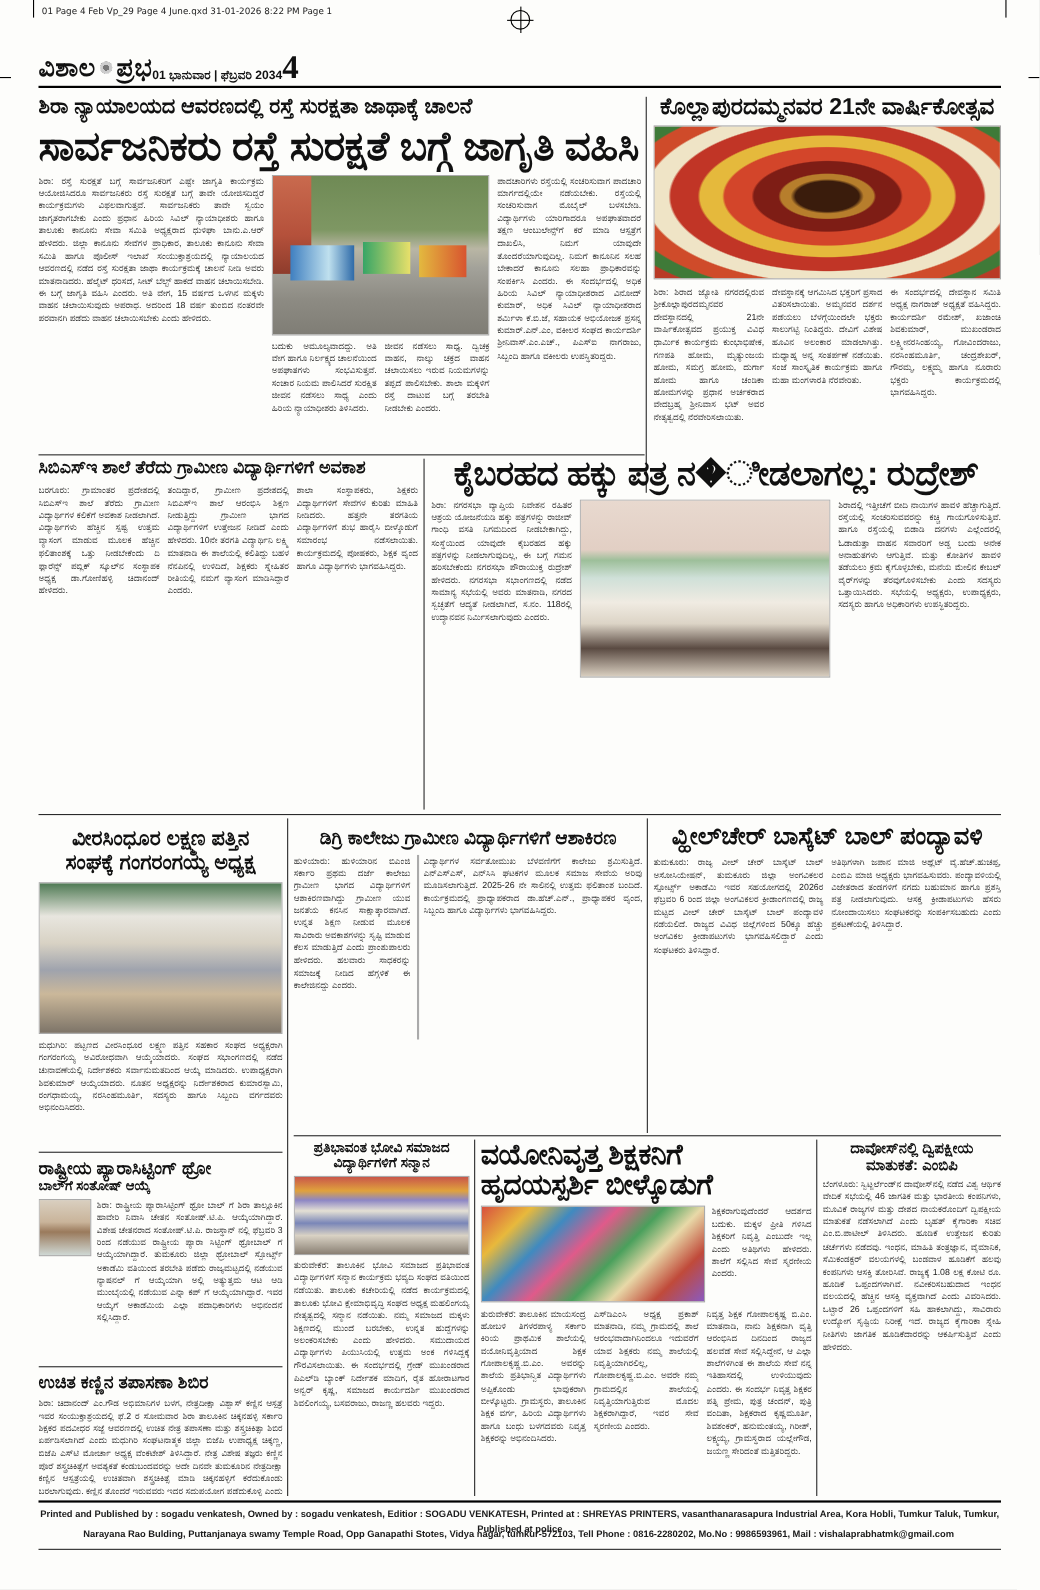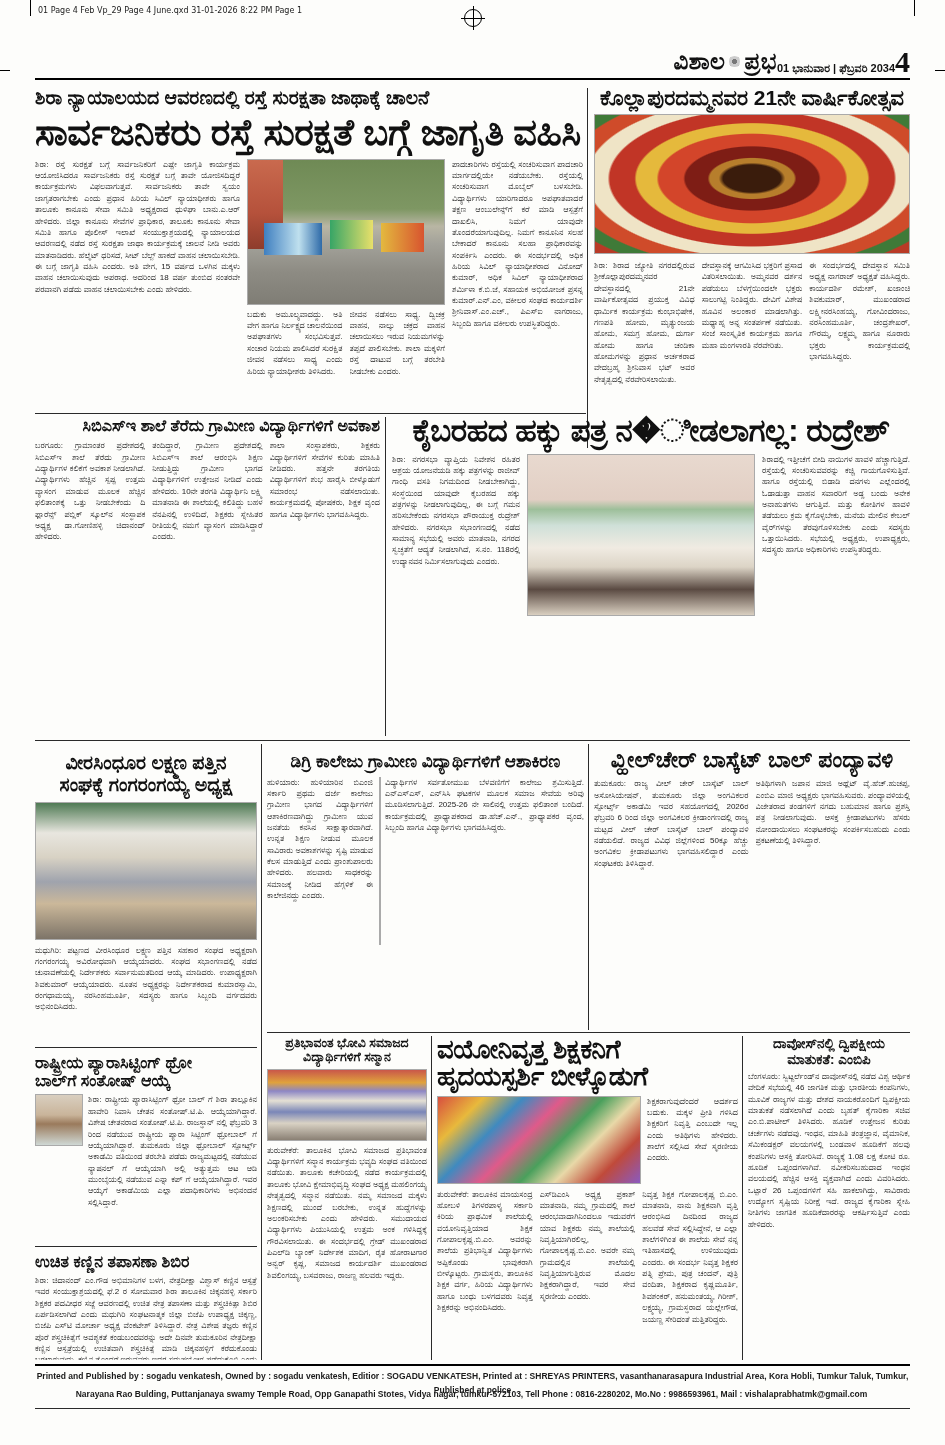--- a/index.html
+++ b/index.html
@@ -6,21 +6,21 @@
   .page{position:relative;width:945px;height:1445px;margin:0 auto;background:#fdfdfb;
         font-family:"Liberation Sans","DejaVu Sans",sans-serif;color:#111;}
   .abs{position:absolute;}
   .slug{font-size:8px;color:#222;white-space:nowrap;font-family:"DejaVu Sans",sans-serif;}
   .cropV{width:1px;background:#000;}
   .cropH{height:1px;background:#000;}
   .reg{width:16px;height:16px;border:1px solid #000;border-radius:50%;}
   .reg:before,.reg:after{content:"";position:absolute;background:#000;}
   .reg:before{left:50%;top:-4px;width:1px;height:24px;}
   .reg:after{top:50%;left:-4px;height:1px;width:24px;}
-  .mast{display:flex;align-items:flex-end;justify-content:flex-end;border-bottom:2.5px solid #000;padding-bottom:3px;}
+  .mast{display:flex;align-items:flex-end;justify-content:flex-start;border-bottom:2.5px solid #000;padding-bottom:3px;}
   .mast .logo{font-size:23px;font-weight:bold;letter-spacing:.5px;display:flex;align-items:center;gap:4px;}
   .emb{width:11px;height:11px;border-radius:50%;background:radial-gradient(circle,#777 0 35%,#ccc 36% 70%,#666 71%);display:inline-block;}
   .mast .date{font-size:11px;font-weight:bold;}
   .mast .pnum{font-size:30px;font-weight:bold;line-height:.9;font-family:"Liberation Serif",serif;}
   .art{position:absolute;overflow:hidden;}
   .kick{font-weight:bold;font-size:19px;line-height:1.1;white-space:nowrap;}
   .h1{font-weight:bold;font-size:37px;line-height:1.05;letter-spacing:-.5px;white-space:nowrap;}
   .h2{font-weight:bold;font-size:21px;line-height:1.1;white-space:nowrap;}
   .h3{font-weight:bold;font-size:17px;line-height:1.15;}
   .bt{font-size:8px;line-height:1.42;text-align:justify;color:#1c1c1c;overflow:hidden;}
@@ -97,21 +97,21 @@
     <div class="cols" style="height:182px;">
       <div class="col bt">ಶಿರಾ: ಶಿರಾದ ಜ್ಯೋತಿ ನಗರದಲ್ಲಿರುವ ಶ್ರೀಕೊಲ್ಲಾಪುರದಮ್ಮನವರ ದೇವಸ್ಥಾನದಲ್ಲಿ 21ನೇ ವಾರ್ಷಿಕೋತ್ಸವದ ಪ್ರಯುಕ್ತ ವಿವಿಧ ಧಾರ್ಮಿಕ ಕಾರ್ಯಕ್ರಮ ಕುಂಭಾಭಿಷೇಕ, ಗಣಪತಿ ಹೋಮ, ಮೃತ್ಯುಂಜಯ ಹೋಮ, ಸಮಗ್ರ ಹೋಮ, ದುರ್ಗಾ ಹೋಮ ಹಾಗೂ ಚಂಡಿಕಾ ಹೋಮಗಳನ್ನು ಪ್ರಧಾನ ಅರ್ಚಕರಾದ ವೇದಬ್ರಹ್ಮ ಶ್ರೀನಿವಾಸ ಭಟ್ ಅವರ ನೇತೃತ್ವದಲ್ಲಿ ನೆರವೇರಿಸಲಾಯಿತು.</div>
       <div class="col bt">ದೇವಸ್ಥಾನಕ್ಕೆ ಆಗಮಿಸಿದ ಭಕ್ತರಿಗೆ ಪ್ರಸಾದ ವಿತರಿಸಲಾಯಿತು. ಅಮ್ಮನವರ ದರ್ಶನ ಪಡೆಯಲು ಬೆಳಗ್ಗೆಯಿಂದಲೇ ಭಕ್ತರು ಸಾಲುಗಟ್ಟಿ ನಿಂತಿದ್ದರು. ದೇವಿಗೆ ವಿಶೇಷ ಹೂವಿನ ಅಲಂಕಾರ ಮಾಡಲಾಗಿತ್ತು. ಮಧ್ಯಾಹ್ನ ಅನ್ನ ಸಂತರ್ಪಣೆ ನಡೆಯಿತು. ಸಂಜೆ ಸಾಂಸ್ಕೃತಿಕ ಕಾರ್ಯಕ್ರಮ ಹಾಗೂ ಮಹಾ ಮಂಗಳಾರತಿ ನೆರವೇರಿತು.</div>
       <div class="col bt">ಈ ಸಂದರ್ಭದಲ್ಲಿ ದೇವಸ್ಥಾನ ಸಮಿತಿ ಅಧ್ಯಕ್ಷ ನಾಗರಾಜ್ ಅಧ್ಯಕ್ಷತೆ ವಹಿಸಿದ್ದರು. ಕಾರ್ಯದರ್ಶಿ ರಮೇಶ್, ಖಜಾಂಚಿ ಶಿವಕುಮಾರ್, ಮುಖಂಡರಾದ ಲಕ್ಷ್ಮೀನರಸಿಂಹಯ್ಯ, ಗೋವಿಂದರಾಜು, ನರಸಿಂಹಮೂರ್ತಿ, ಚಂದ್ರಶೇಖರ್, ಗೌರಮ್ಮ, ಲಕ್ಷ್ಮಮ್ಮ ಹಾಗೂ ನೂರಾರು ಭಕ್ತರು ಕಾರ್ಯಕ್ರಮದಲ್ಲಿ ಭಾಗವಹಿಸಿದ್ದರು.</div>
     </div>
   </div>
 
   <div class="abs hrule" style="left:35px;top:413px;width:551px;"></div>
 
   <div class="art" style="left:35px;top:417px;width:345px;height:319px;">
-    <div class="h3" style="text-align:right;font-size:16px;">ಸಿಬಿಎಸ್ಇ ಶಾಲೆ ತೆರೆದು ಗ್ರಾಮೀಣ ವಿದ್ಯಾರ್ಥಿಗಳಿಗೆ ಅವಕಾಶ</div>
+    <div class="h3" style="text-align:left;font-size:16px;">ಸಿಬಿಎಸ್ಇ ಶಾಲೆ ತೆರೆದು ಗ್ರಾಮೀಣ ವಿದ್ಯಾರ್ಥಿಗಳಿಗೆ ಅವಕಾಶ</div>
     <div class="cols" style="height:100px;margin-top:5px;">
       <div class="col bt">ಬರಗೂರು: ಗ್ರಾಮಾಂತರ ಪ್ರದೇಶದಲ್ಲಿ ಸಿಬಿಎಸ್ಇ ಶಾಲೆ ತೆರೆದು ಗ್ರಾಮೀಣ ವಿದ್ಯಾರ್ಥಿಗಳ ಕಲಿಕೆಗೆ ಅವಕಾಶ ನೀಡಲಾಗಿದೆ. ವಿದ್ಯಾರ್ಥಿಗಳು ಹೆಚ್ಚಿನ ಸ್ಪಷ್ಟ ಉತ್ತಮ ವ್ಯಾಸಂಗ ಮಾಡುವ ಮೂಲಕ ಹೆಚ್ಚಿನ ಫಲಿತಾಂಶಕ್ಕೆ ಒತ್ತು ನೀಡಬೇಕೆಂದು ದಿ ಫ್ಲಾರೆನ್ಸ್ ಪಬ್ಲಿಕ್ ಸ್ಕೂಲ್‌ನ ಸಂಸ್ಥಾಪಕ ಅಧ್ಯಕ್ಷ ಡಾ.ಗೋಣಿಹಳ್ಳಿ ಚಿದಾನಂದ್ ಹೇಳಿದರು.</div>
       <div class="col bt">ತಂದಿದ್ದಾರೆ, ಗ್ರಾಮೀಣ ಪ್ರದೇಶದಲ್ಲಿ ಸಿಬಿಎಸ್ಇ ಶಾಲೆ ಆರಂಭಿಸಿ ಶಿಕ್ಷಣ ನೀಡುತ್ತಿದ್ದು ಗ್ರಾಮೀಣ ಭಾಗದ ವಿದ್ಯಾರ್ಥಿಗಳಿಗೆ ಉತ್ತೇಜನ ನೀಡಿದೆ ಎಂದು ಹೇಳಿದರು. 10ನೇ ತರಗತಿ ವಿದ್ಯಾರ್ಥಿನಿ ಲಕ್ಷ್ಮಿ ಮಾತನಾಡಿ ಈ ಶಾಲೆಯಲ್ಲಿ ಕಲಿತಿದ್ದು ಬಹಳ ನೆನಪಿನಲ್ಲಿ ಉಳಿದಿದೆ, ಶಿಕ್ಷಕರು ಸ್ನೇಹಿತರ ರೀತಿಯಲ್ಲಿ ನಮಗೆ ವ್ಯಾಸಂಗ ಮಾಡಿಸಿದ್ದಾರೆ ಎಂದರು.</div>
       <div class="col bt">ಶಾಲಾ ಸಂಸ್ಥಾಪಕರು, ಶಿಕ್ಷಕರು ವಿದ್ಯಾರ್ಥಿಗಳಿಗೆ ಸೇವೆಗಳ ಕುರಿತು ಮಾಹಿತಿ ನೀಡಿದರು. ಹತ್ತನೇ ತರಗತಿಯ ವಿದ್ಯಾರ್ಥಿಗಳಿಗೆ ಶುಭ ಹಾರೈಸಿ ಬೀಳ್ಕೊಡುಗೆ ಸಮಾರಂಭ ನಡೆಸಲಾಯಿತು. ಕಾರ್ಯಕ್ರಮದಲ್ಲಿ ಪೋಷಕರು, ಶಿಕ್ಷಕ ವೃಂದ ಹಾಗೂ ವಿದ್ಯಾರ್ಥಿಗಳು ಭಾಗವಹಿಸಿದ್ದರು.</div>
     </div>
   </div>
 
   <div class="abs vd" style="left:385px;top:417px;height:319px;"></div>
 
   <div class="art" style="left:392px;top:415px;width:518px;height:321px;">
@@ -130,21 +130,21 @@
   <div class="art" style="left:35px;top:744px;width:222px;height:616px;">
     <div>
       <div class="h3" style="font-size:19px;text-align:center;margin-top:8px;">ವೀರಸಿಂಧೂರ ಲಕ್ಷ್ಮಣ ಪತ್ತಿನ</div>
       <div class="h3" style="font-size:19px;text-align:center;">ಸಂಘಕ್ಕೆ ಗಂಗರಂಗಯ್ಯ ಅಧ್ಯಕ್ಷ</div>
       <div class="ph f-veera" style="height:138px;margin:6px 0 5px;"></div>
       <div class="bt" style="height:96px;">ಮಧುಗಿರಿ: ಪಟ್ಟಣದ ವೀರಸಿಂಧೂರ ಲಕ್ಷ್ಮಣ ಪತ್ತಿನ ಸಹಕಾರ ಸಂಘದ ಅಧ್ಯಕ್ಷರಾಗಿ ಗಂಗರಂಗಯ್ಯ ಅವಿರೋಧವಾಗಿ ಆಯ್ಕೆಯಾದರು. ಸಂಘದ ಸಭಾಂಗಣದಲ್ಲಿ ನಡೆದ ಚುನಾವಣೆಯಲ್ಲಿ ನಿರ್ದೇಶಕರು ಸರ್ವಾನುಮತದಿಂದ ಆಯ್ಕೆ ಮಾಡಿದರು. ಉಪಾಧ್ಯಕ್ಷರಾಗಿ ಶಿವಕುಮಾರ್ ಆಯ್ಕೆಯಾದರು. ನೂತನ ಅಧ್ಯಕ್ಷರನ್ನು ನಿರ್ದೇಶಕರಾದ ಕುಮಾರಸ್ವಾಮಿ, ರಂಗಧಾಮಯ್ಯ, ನರಸಿಂಹಮೂರ್ತಿ, ಸದಸ್ಯರು ಹಾಗೂ ಸಿಬ್ಬಂದಿ ವರ್ಗದವರು ಅಭಿನಂದಿಸಿದರು.</div>
     </div>
     <div class="hrule" style="margin:6px 0;"></div>
     <div>
       <div class="h3" style="font-size:16px;">ರಾಷ್ಟ್ರೀಯ ಪ್ಯಾರಾಸಿಟ್ಟಿಂಗ್ ಥ್ರೋ</div>
-      <div class="h3" style="font-size:16px;">ಬಾಲ್‌ಗೆ ಸಂತೋಷ್ ಆಯ್ಕೆ</div>
+      <div class="h3" style="font-size:12px;">ಬಾಲ್‌ಗೆ ಸಂತೋಷ್ ಆಯ್ಕೆ</div>
       <div style="margin-top:4px;height:146px;overflow:hidden;">
         <div class="ph f-port" style="float:left;width:48px;height:52px;margin:0 5px 3px 0;"></div>
         <div class="bt">ಶಿರಾ: ರಾಷ್ಟ್ರೀಯ ಪ್ಯಾರಾಸಿಟ್ಟಿಂಗ್ ಥ್ರೋ ಬಾಲ್ ಗೆ ಶಿರಾ ತಾಲ್ಲೂಕಿನ ಹಾವೇರಿ ನಿವಾಸಿ ಚೇತನ ಸಂತೋಷ್.ಟಿ.ಪಿ. ಆಯ್ಕೆಯಾಗಿದ್ದಾರೆ. ವಿಶೇಷ ಚೇತನರಾದ ಸಂತೋಷ್.ಟಿ.ಪಿ. ರಾಜಸ್ಥಾನ್ ನಲ್ಲಿ ಫೆಬ್ರವರಿ 3 ರಿಂದ ನಡೆಯುವ ರಾಷ್ಟ್ರೀಯ ಪ್ಯಾರಾ ಸಿಟ್ಟಿಂಗ್ ಥ್ರೋಬಾಲ್ ಗೆ ಆಯ್ಕೆಯಾಗಿದ್ದಾರೆ. ತುಮಕೂರು ಜಿಲ್ಲಾ ಥ್ರೋಬಾಲ್ ಸ್ಪೋರ್ಟ್ಸ್ ಅಕಾಡೆಮಿ ವತಿಯಿಂದ ತರಬೇತಿ ಪಡೆದು ರಾಜ್ಯಮಟ್ಟದಲ್ಲಿ ನಡೆಯುವ ನ್ಯಾಷನಲ್ ಗೆ ಆಯ್ಕೆಯಾಗಿ ಅಲ್ಲಿ ಅತ್ಯುತ್ತಮ ಆಟ ಆಡಿ ಮುಂಬೈಯಲ್ಲಿ ನಡೆಯುವ ಎನ್ನಾ ಕಪ್ ಗೆ ಆಯ್ಕೆಯಾಗಿದ್ದಾರೆ. ಇವರ ಆಯ್ಕೆಗೆ ಅಕಾಡೆಮಿಯ ಎಲ್ಲಾ ಪದಾಧಿಕಾರಿಗಳು ಅಭಿನಂದನೆ ಸಲ್ಲಿಸಿದ್ದಾರೆ.</div>
       </div>
     </div>
     <div class="hrule" style="margin:6px 0;"></div>
     <div>
       <div class="h3" style="font-size:16px;">ಉಚಿತ ಕಣ್ಣಿನ ತಪಾಸಣಾ ಶಿಬಿರ</div>
       <div class="bt" style="height:118px;margin-top:3px;">ಶಿರಾ: ಚಿದಾನಂದ್ ಎಂ.ಗೌಡ ಅಭಿಮಾನಿಗಳ ಬಳಗ, ನೇತ್ರದೀಕ್ಷಾ ವಿಶ್ವಾಸ್ ಕಣ್ಣಿನ ಆಸ್ಪತ್ರೆ ಇವರ ಸಂಯುಕ್ತಾಶ್ರಯದಲ್ಲಿ ಫೆ.2 ರ ಸೋಮವಾರ ಶಿರಾ ತಾಲೂಕಿನ ಚಿಕ್ಕನಹಳ್ಳಿ ಸರ್ಕಾರಿ ಶಿಕ್ಷಕರ ಪದವೀಧರ ಸಜ್ಜೆ ಆವರಣದಲ್ಲಿ ಉಚಿತ ನೇತ್ರ ತಪಾಸಣಾ ಮತ್ತು ಶಸ್ತ್ರಚಿಕಿತ್ಸಾ ಶಿಬಿರ ಏರ್ಪಡಿಸಲಾಗಿದೆ ಎಂದು ಮಧುಗಿರಿ ಸಂಘಟನಾತ್ಮಕ ಜಿಲ್ಲಾ ಬಿಜೆಪಿ ಉಪಾಧ್ಯಕ್ಷ ಚಿಕ್ಕಣ್ಣ, ಬಿಜೆಪಿ ಎಸ್‌ಟಿ ಮೋರ್ಚಾ ಅಧ್ಯಕ್ಷ ವೆಂಕಟೇಶ್ ತಿಳಿಸಿದ್ದಾರೆ. ನೇತ್ರ ವಿಶೇಷ ತಜ್ಞರು ಕಣ್ಣಿನ ಪೊರೆ ಶಸ್ತ್ರಚಿಕಿತ್ಸೆಗೆ ಅವಶ್ಯಕತೆ ಕಂಡುಬಂದವರನ್ನು ಅದೇ ದಿನವೇ ತುಮಕೂರಿನ ನೇತ್ರದೀಕ್ಷಾ ಕಣ್ಣಿನ ಆಸ್ಪತ್ರೆಯಲ್ಲಿ ಉಚಿತವಾಗಿ ಶಸ್ತ್ರಚಿಕಿತ್ಸೆ ಮಾಡಿ ಚಿಕ್ಕನಹಳ್ಳಿಗೆ ಕರೆದುಕೊಂಡು ಬರಲಾಗುವುದು. ಕಣ್ಣಿನ ತೊಂದರೆ ಇರುವವರು ಇದರ ಸದುಪಯೋಗ ಪಡೆದುಕೊಳ್ಳಿ ಎಂದು ತಿಳಿಸಿದ್ದಾರೆ.</div>
     </div>

